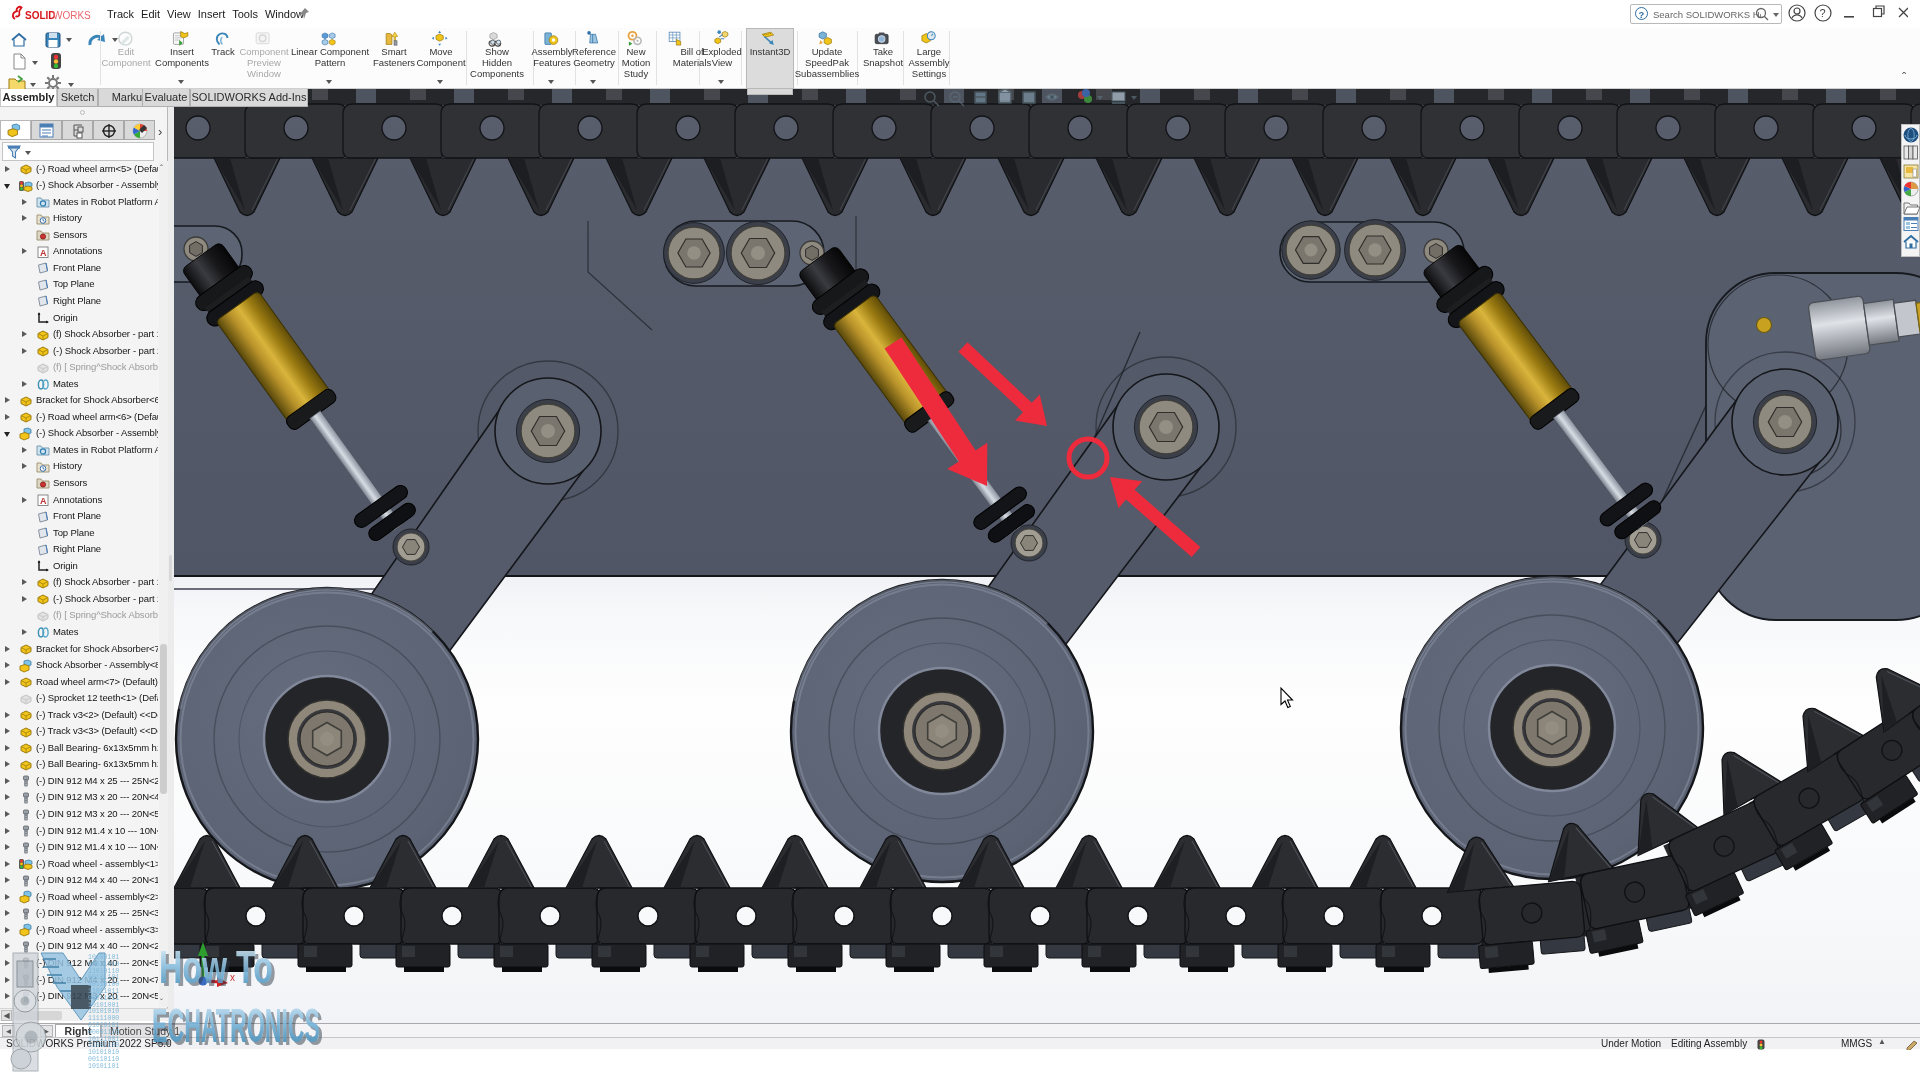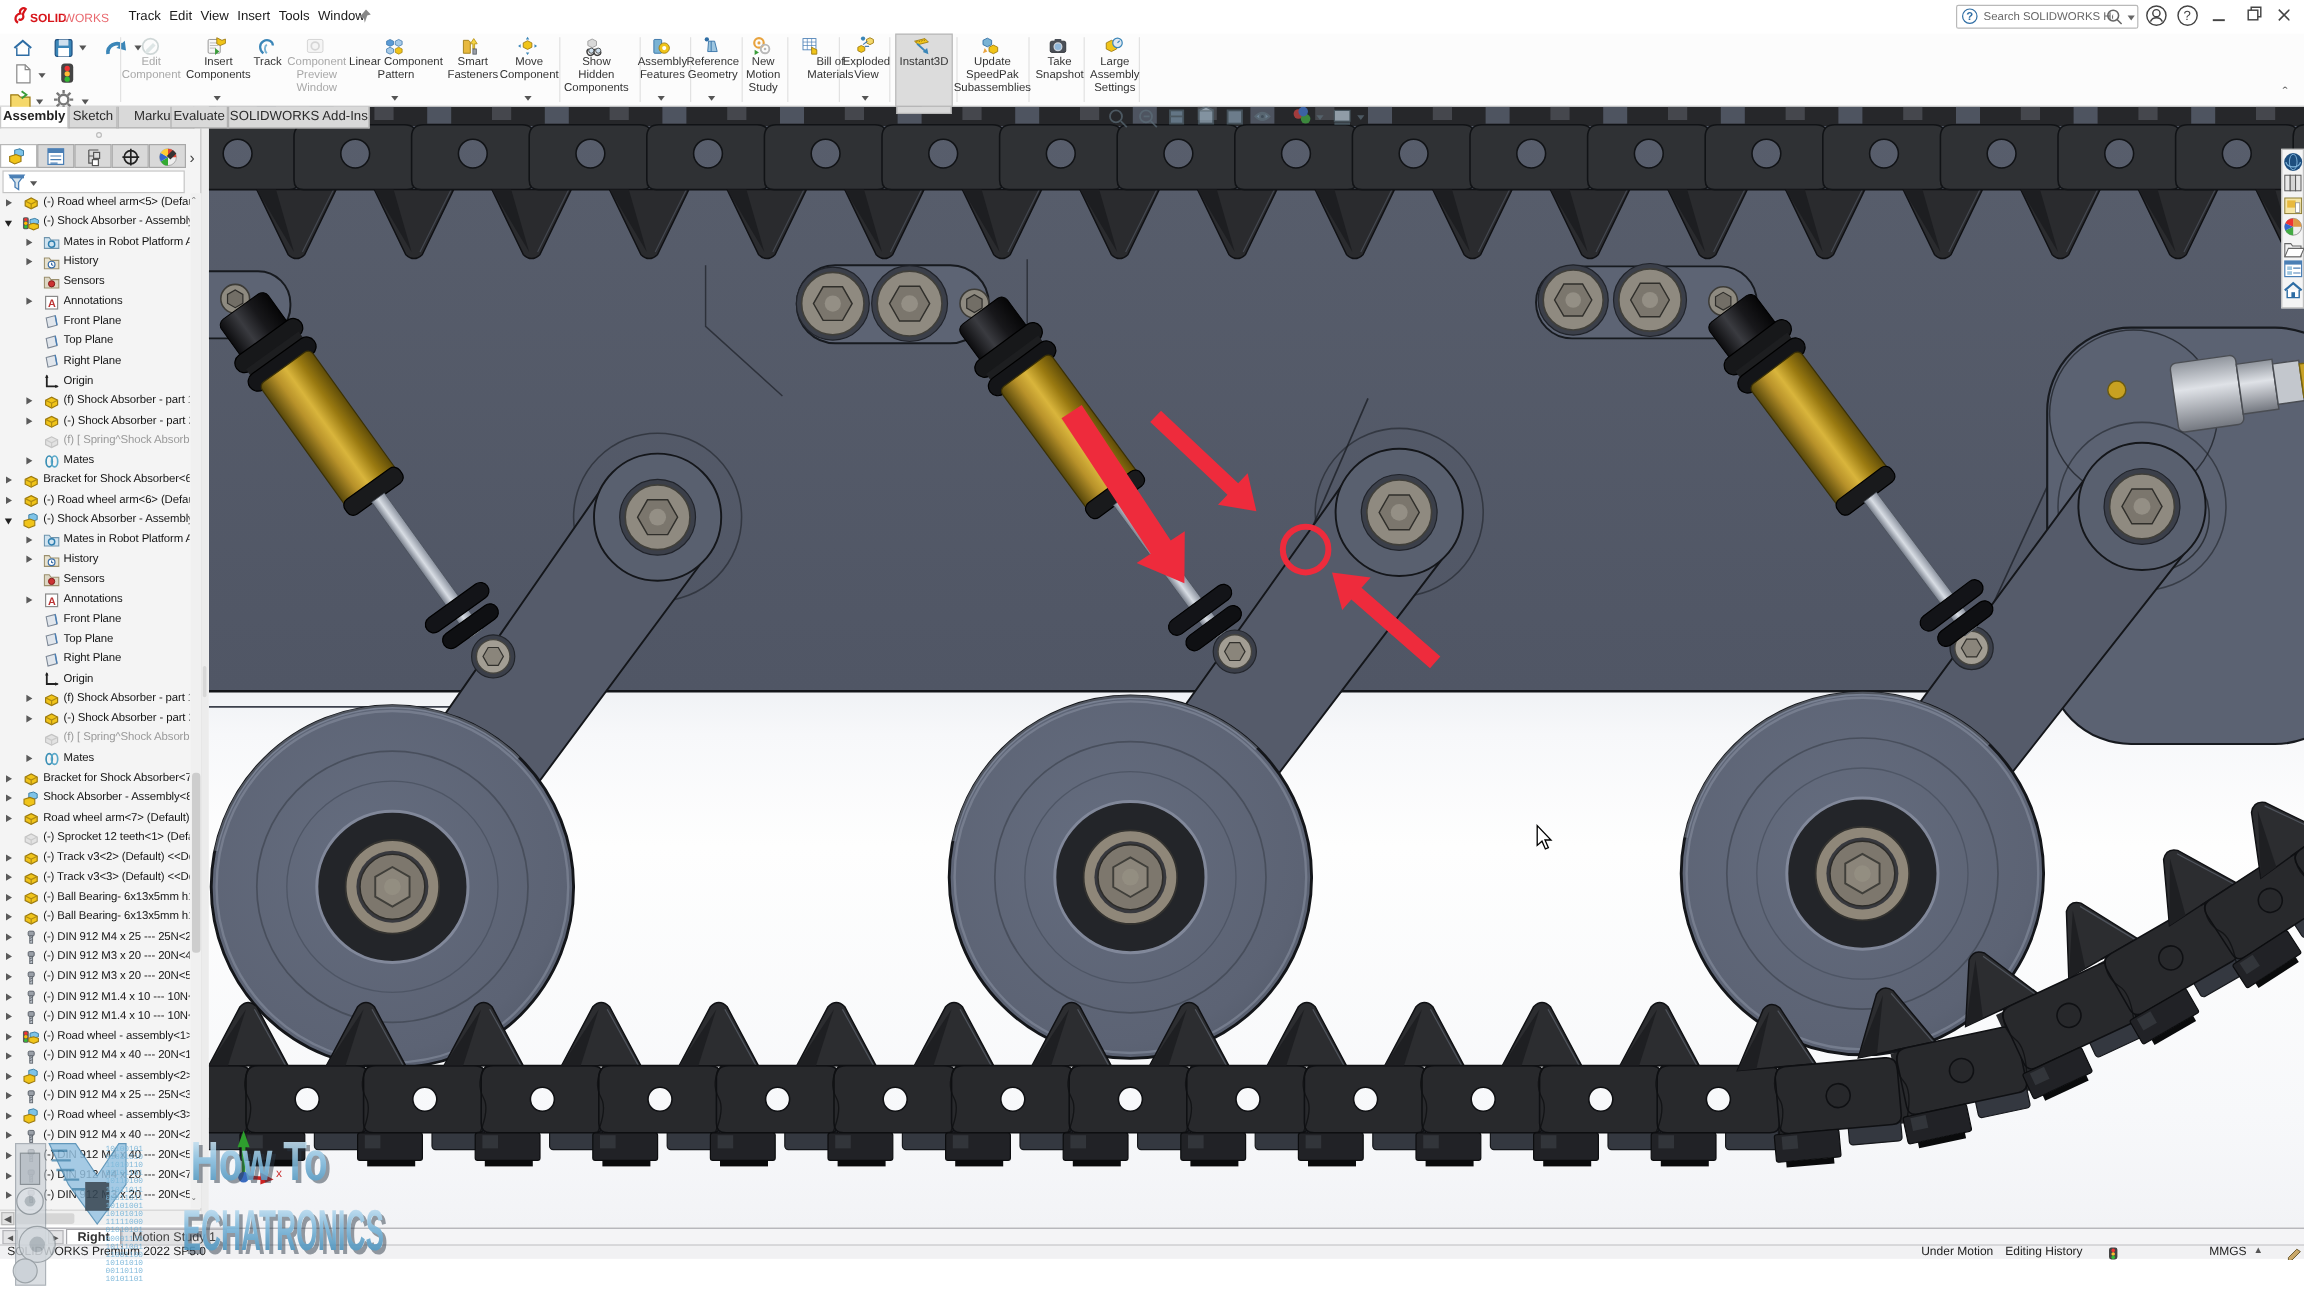--- a/index.html
+++ b/index.html
@@ -896,21 +896,21 @@
 
 <div id="mtabs">
   <div style="position:absolute;left:2px;top:1px;width:13px;height:12px;background:#e4e4e6;border:1px solid #b4b4b8;font-size:8px;text-align:center;line-height:11px;color:#555">◄</div>
   <div style="position:absolute;left:40px;top:1px;width:13px;height:12px;background:#e4e4e6;border:1px solid #b4b4b8;font-size:8px;text-align:center;line-height:11px;color:#555">►</div>
   <div style="position:absolute;left:55px;top:0;width:46px;height:14px;background:#fff;border:1px solid #a8a8ad;border-bottom:none;text-align:center;font-weight:bold;font-size:10.5px">Right</div>
   <div style="position:absolute;left:101px;top:0;width:88px;height:14px;background:#e2e2e4;border:1px solid #b4b4b8;border-bottom:none;text-align:center;font-size:10.5px;color:#444">Motion Study 1</div>
 </div>
 <div id="status">
   <div style="position:absolute;left:6px;top:0">SOLIDWORKS Premium 2022 SP5.0</div>
   <div style="position:absolute;left:1601px;top:0">Under Motion</div>
-  <div style="position:absolute;left:1671px;top:0">Editing History</div>
+  <div style="position:absolute;left:1671px;top:0">Editing Assembly</div>
   <svg width="8" height="11" style="position:absolute;left:1757px;top:0.5px">
         <rect x="0.5" y="0.5" width="7" height="10" rx="2" fill="#444"></rect>
         <circle cx="4" cy="3" r="1.5" fill="#e33"></circle>
         <circle cx="4" cy="6" r="1.5" fill="#fb3"></circle>
         <circle cx="4" cy="8.8" r="1.5" fill="#3b3"></circle>
       </svg>
   <div style="position:absolute;left:1841px;top:0">MMGS</div>
   <div style="position:absolute;left:1878px;top:-1px;font-size:8px;color:#555">▲</div>
   <svg width="14" height="11" style="position:absolute;left:1906px;top:1px">
         <path d="M1,9 l7,-7 3,2 -7,7 -3,1 Z" fill="#c9a86a" stroke="#6b5a30" stroke-width="0.8"></path>

